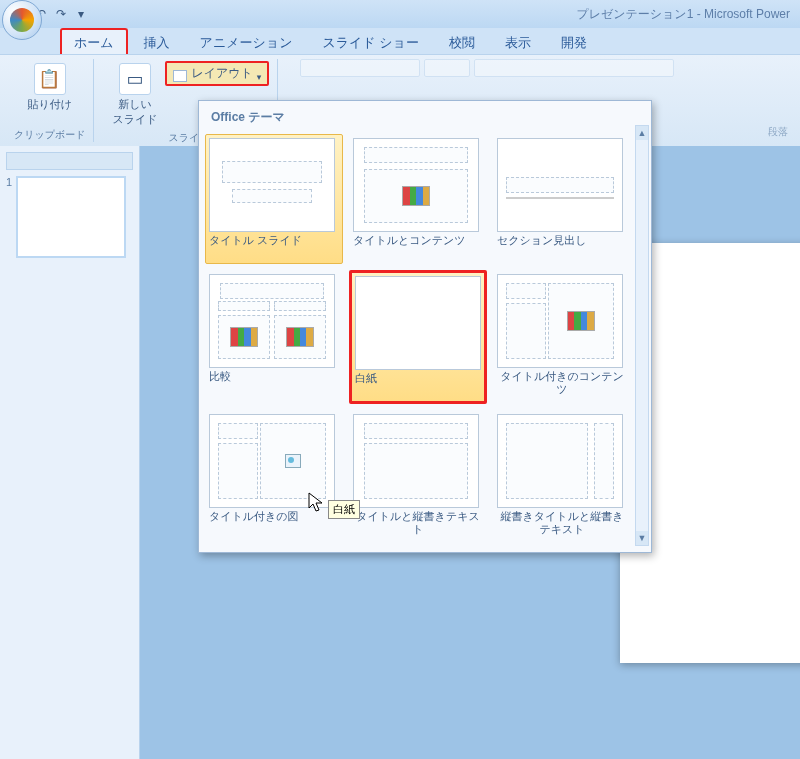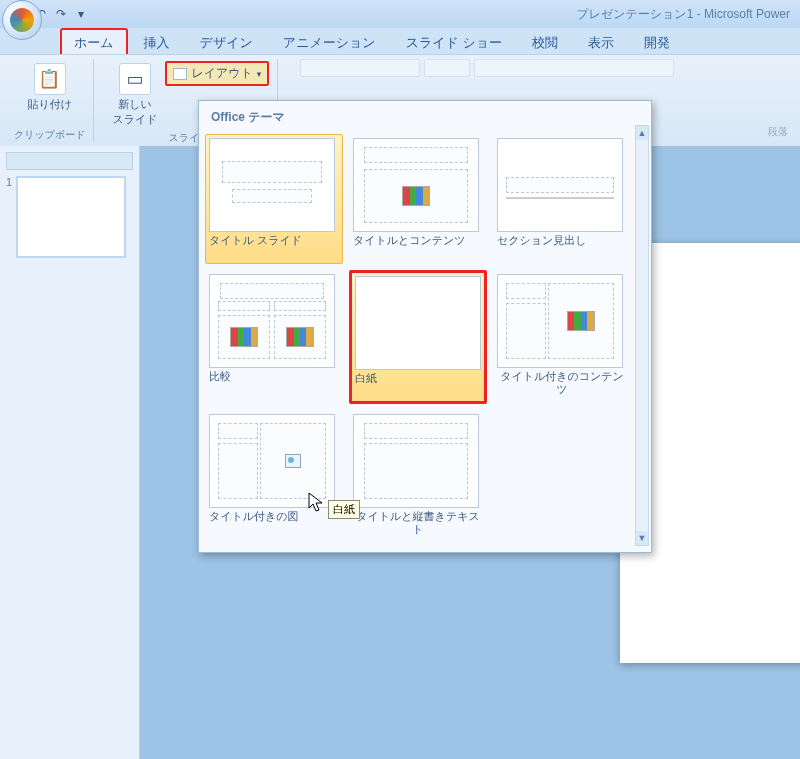--- a/index.html
+++ b/index.html
@@ -16,21 +16,21 @@
 .ribbon-tabs { height: 26px; background: #cfe3f7; display: flex; align-items: flex-start; padding-left: 60px; gap: 2px; font-size: 13px; }
 .ribbon-tabs .tab { padding: 4px 12px; color: #2a5a99; cursor: pointer; border: 2px solid transparent; }
 .ribbon-tabs .tab.active { background: #e8f1fb; border: 2px solid #e22; border-bottom-color: #e8f1fb; border-radius: 3px 3px 0 0; }
 
 .ribbon-body { height: 92px; background: linear-gradient(#e8f1fb,#d7e7f6); border-top: 1px solid #b9d3ed; display: flex; padding: 4px 6px; gap: 6px; position: relative; }
 .group { border-right: 1px solid #b9d3ed; padding: 0 8px; display: flex; flex-direction: column; align-items: center; position: relative; }
 .group-label { font-size: 10px; color: #5b7da4; margin-top: auto; text-align: right; }
 .big-btn { display: flex; flex-direction: column; align-items: center; gap: 2px; font-size: 11px; color: #3a5a82; padding: 4px; }
 .big-btn .ic { width: 32px; height: 32px; background: #fff; border: 1px solid #b9d3ed; border-radius: 3px; display: flex; align-items: center; justify-content: center; font-size: 18px; }
 
-.layout-btn { display: inline-flex; align-items: center; gap: 4px; padding: 2px 6px; font-size: 12px; color: #3a5a82; border: 2px solid #e22; background: #f4e8b4; border-radius: 2px; }
+.layout-btn { display: inline-flex; align-items: flex-end; gap: 4px; padding: 2px 6px; font-size: 12px; color: #3a5a82; border: 2px solid #e22; background: #f4e8b4; border-radius: 2px; }
 .layout-btn .ic { width: 14px; height: 12px; background: #fff; border: 1px solid #9eb8d6; }
 
 .ribbon-remainder { position: absolute; left: 300px; right: 6px; top: 4px; height: 80px; display: flex; flex-wrap: wrap; gap: 4px; align-items: flex-start; opacity: 0.6; }
 .ribbon-remainder .stub { height: 18px; background: #f3f8fd; border: 1px solid #c4d9ef; border-radius: 2px; }
 
 .work { position: absolute; top: 146px; left: 0; right: 0; bottom: 0; display: flex; }
 .slide-panel { width: 140px; background: #e8f1fb; border-right: 1px solid #b9d3ed; padding: 6px; }
 .slide-panel-tabs { height: 18px; background: #d7e7f6; margin-bottom: 6px; border: 1px solid #b9d3ed; }
 .thumb { display: flex; gap: 4px; }
 .thumb .num { font-size: 11px; color: #5b7da4; }
@@ -89,21 +89,20 @@
     <span>↶</span>
     <span>↷</span>
     <span>▾</span>
   </div>
   <div class="doc-title">プレゼンテーション1 - Microsoft Power</div>
 </div>
 
 <div class="ribbon-tabs">
   <div class="tab active">ホーム</div>
   <div class="tab">挿入</div>
-  <div class="tab">デザイン</div>
   <div class="tab">アニメーション</div>
   <div class="tab">スライド ショー</div>
   <div class="tab">校閲</div>
   <div class="tab">表示</div>
   <div class="tab">開発</div>
 </div>
 
 <div class="ribbon-body">
   <div class="group">
     <div class="big-btn">
@@ -231,20 +230,27 @@
     </div>
 
     <div class="layout-item">
       <div class="tn">
         <div class="tbox th"></div>
         <div class="tbox" style="left:10px; right:10px; top:28px; bottom:8px;"></div>
       </div>
       <div class="cap">タイトルと縦書きテキスト</div>
     </div>
 
+    <div class="layout-item">
+      <div class="tn">
+        <div class="tbox" style="right:8px; width:20px; top:8px; bottom:8px;"></div>
+        <div class="tbox" style="left:8px; right:34px; top:8px; bottom:8px;"></div>
+      </div>
+      <div class="cap">縦書きタイトルと縦書きテキスト</div>
+    </div>
 
   </div>
   <div class="dd-scroll">
     <div class="ar">▲</div>
     <div class="ar tr">▼</div>
   </div>
 </div>
 
 <div class="cursor" style="top:492px; left:308px;">
   <svg width="18" height="22">

